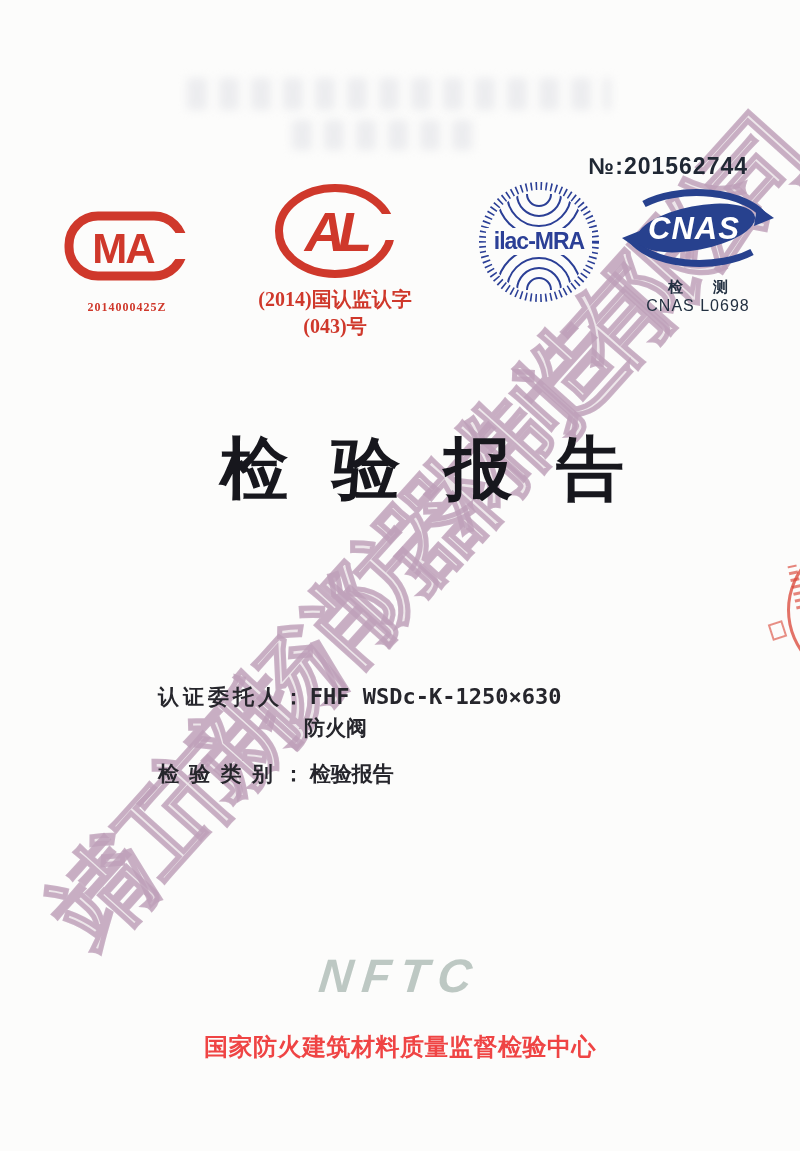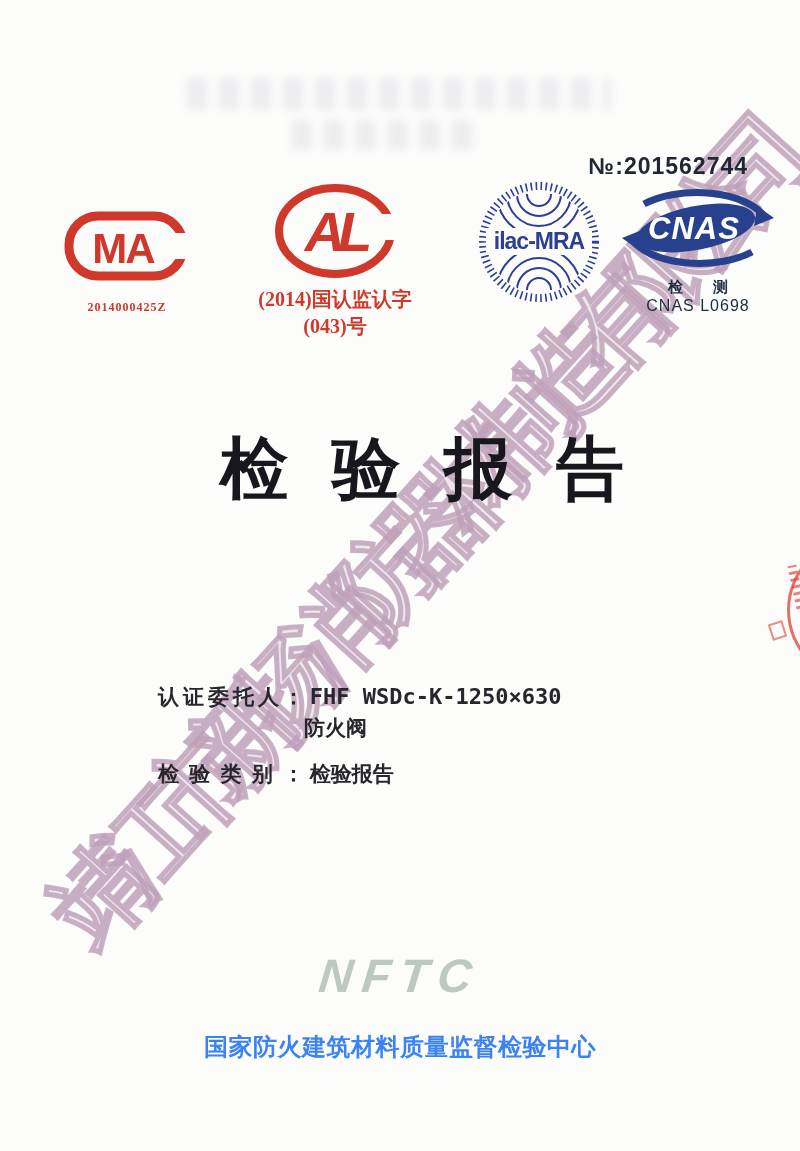--- a/index.html
+++ b/index.html
@@ -51,21 +51,21 @@
   .row-3 { top:760px; }
   .flabel { display:inline-block; width:146px; text-align:justify; text-align-last:justify; }
   .fvalue { display:inline-block; }
   .mono   { font-family:"DejaVu Sans Mono", monospace; font-weight:700; font-size:22px;text-align:center; }
 
   .nftc { position:absolute; left:0; top:948px; width:100%; text-align:center;
           font-size:47px; font-weight:800; font-style:italic; color:#b7c3bd;
           letter-spacing:9px; transform:skewX(-6deg); opacity:.9; }
 
   .org-name { position:absolute; left:0; top:1031px; width:100%; text-align:center;
-              font-size:24px; font-weight:700; color:#3b82f6; letter-spacing:0.5px; }
+              font-size:24px; font-weight:700; color:#ef4444; letter-spacing:0.5px; }
 
   
   .seal { position:absolute; left:787px; top:535px; width:156px; height:150px;
           border:3px solid rgba(217,68,54,.75); border-radius:50%; z-index:3;
           filter:blur(.4px); }
   .seal-frag-a { position:absolute; left:792px; top:565px; width:9px; height:44px; z-index:3;
                  background:repeating-linear-gradient(0deg, rgba(217,68,54,.65) 0 3px, transparent 3px 7px);
                  transform:rotate(-12deg); filter:blur(.5px); }
   .seal-frag-b { position:absolute; left:770px; top:622px; width:15px; height:17px; z-index:3;
                  border:2px solid rgba(217,68,54,.6); transform:rotate(-18deg); filter:blur(.6px); }

